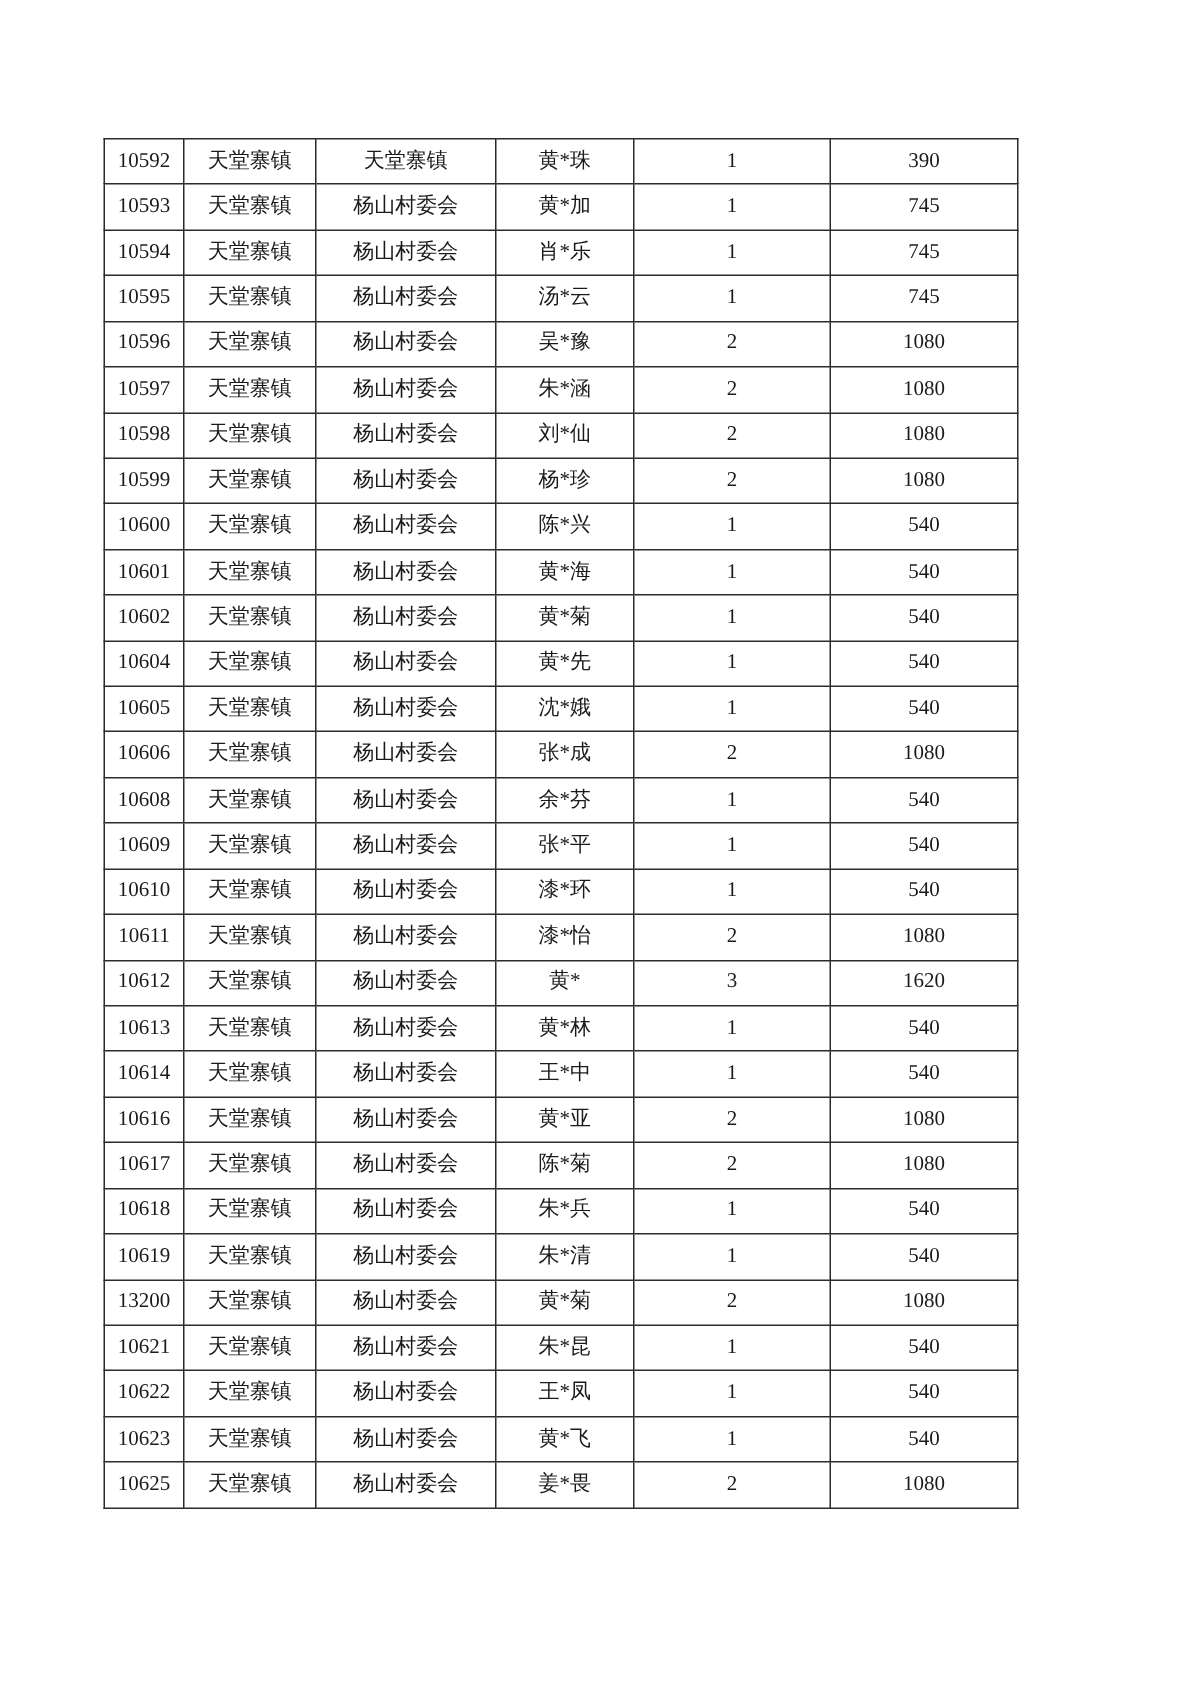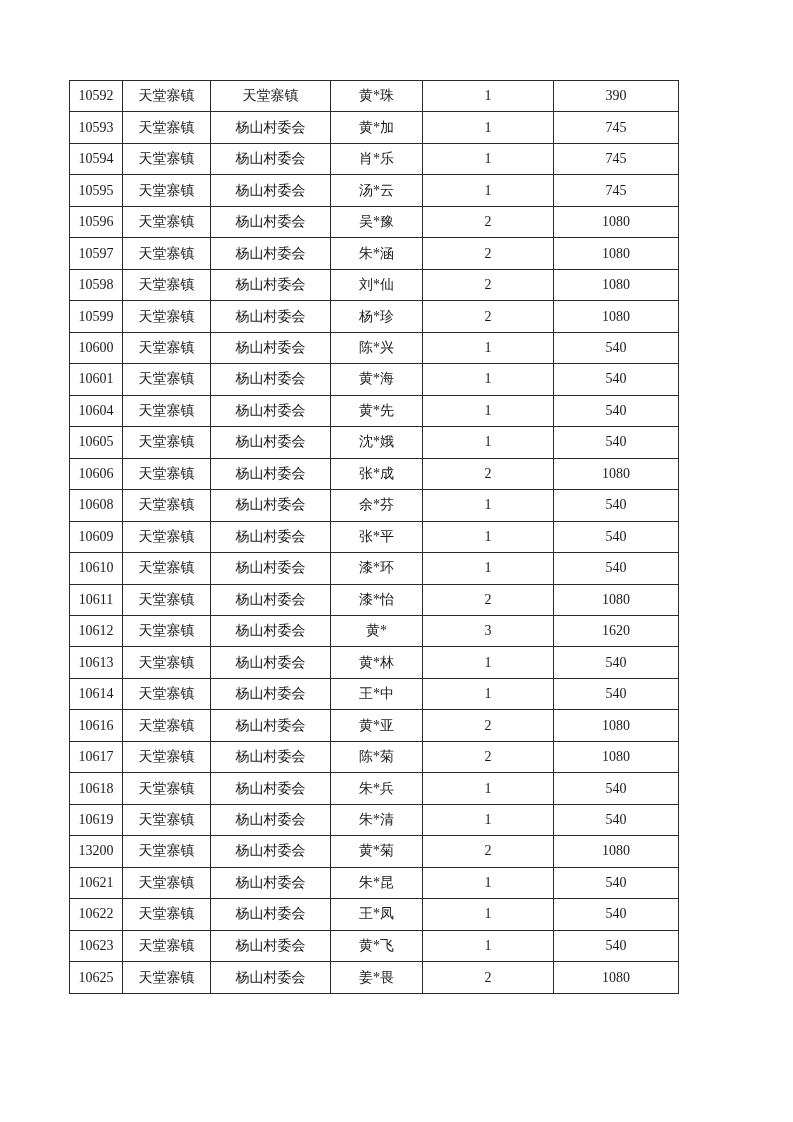--- a/index.html
+++ b/index.html
@@ -11,21 +11,21 @@
     position: relative;
     width: 793px;
     height: 1122px;
     background: #ffffff;
     overflow: hidden;
     font-family: "Liberation Serif", "DejaVu Serif", serif;
   }
   table.data-table {
     position: absolute;
     left: 69px;
-    top: 80px;
+    top: 92px;
     width: 609px;
     height: 914px;
     border-collapse: collapse;
     table-layout: fixed;
   }
   table.data-table td {
     border: 1px solid #2b2b2b;
     padding: 0;
     text-align: center;
     vertical-align: middle;
@@ -130,20 +130,28 @@
         </tr>
         <tr>
           <td>10601</td>
           <td>天堂寨镇</td>
           <td>杨山村委会</td>
           <td>黄*海</td>
           <td>1</td>
           <td>540</td>
         </tr>
         <tr>
+          <td>10602</td>
+          <td>天堂寨镇</td>
+          <td>杨山村委会</td>
+          <td>黄*菊</td>
+          <td>1</td>
+          <td>540</td>
+        </tr>
+        <tr>
           <td>10604</td>
           <td>天堂寨镇</td>
           <td>杨山村委会</td>
           <td>黄*先</td>
           <td>1</td>
           <td>540</td>
         </tr>
         <tr>
           <td>10605</td>
           <td>天堂寨镇</td>

